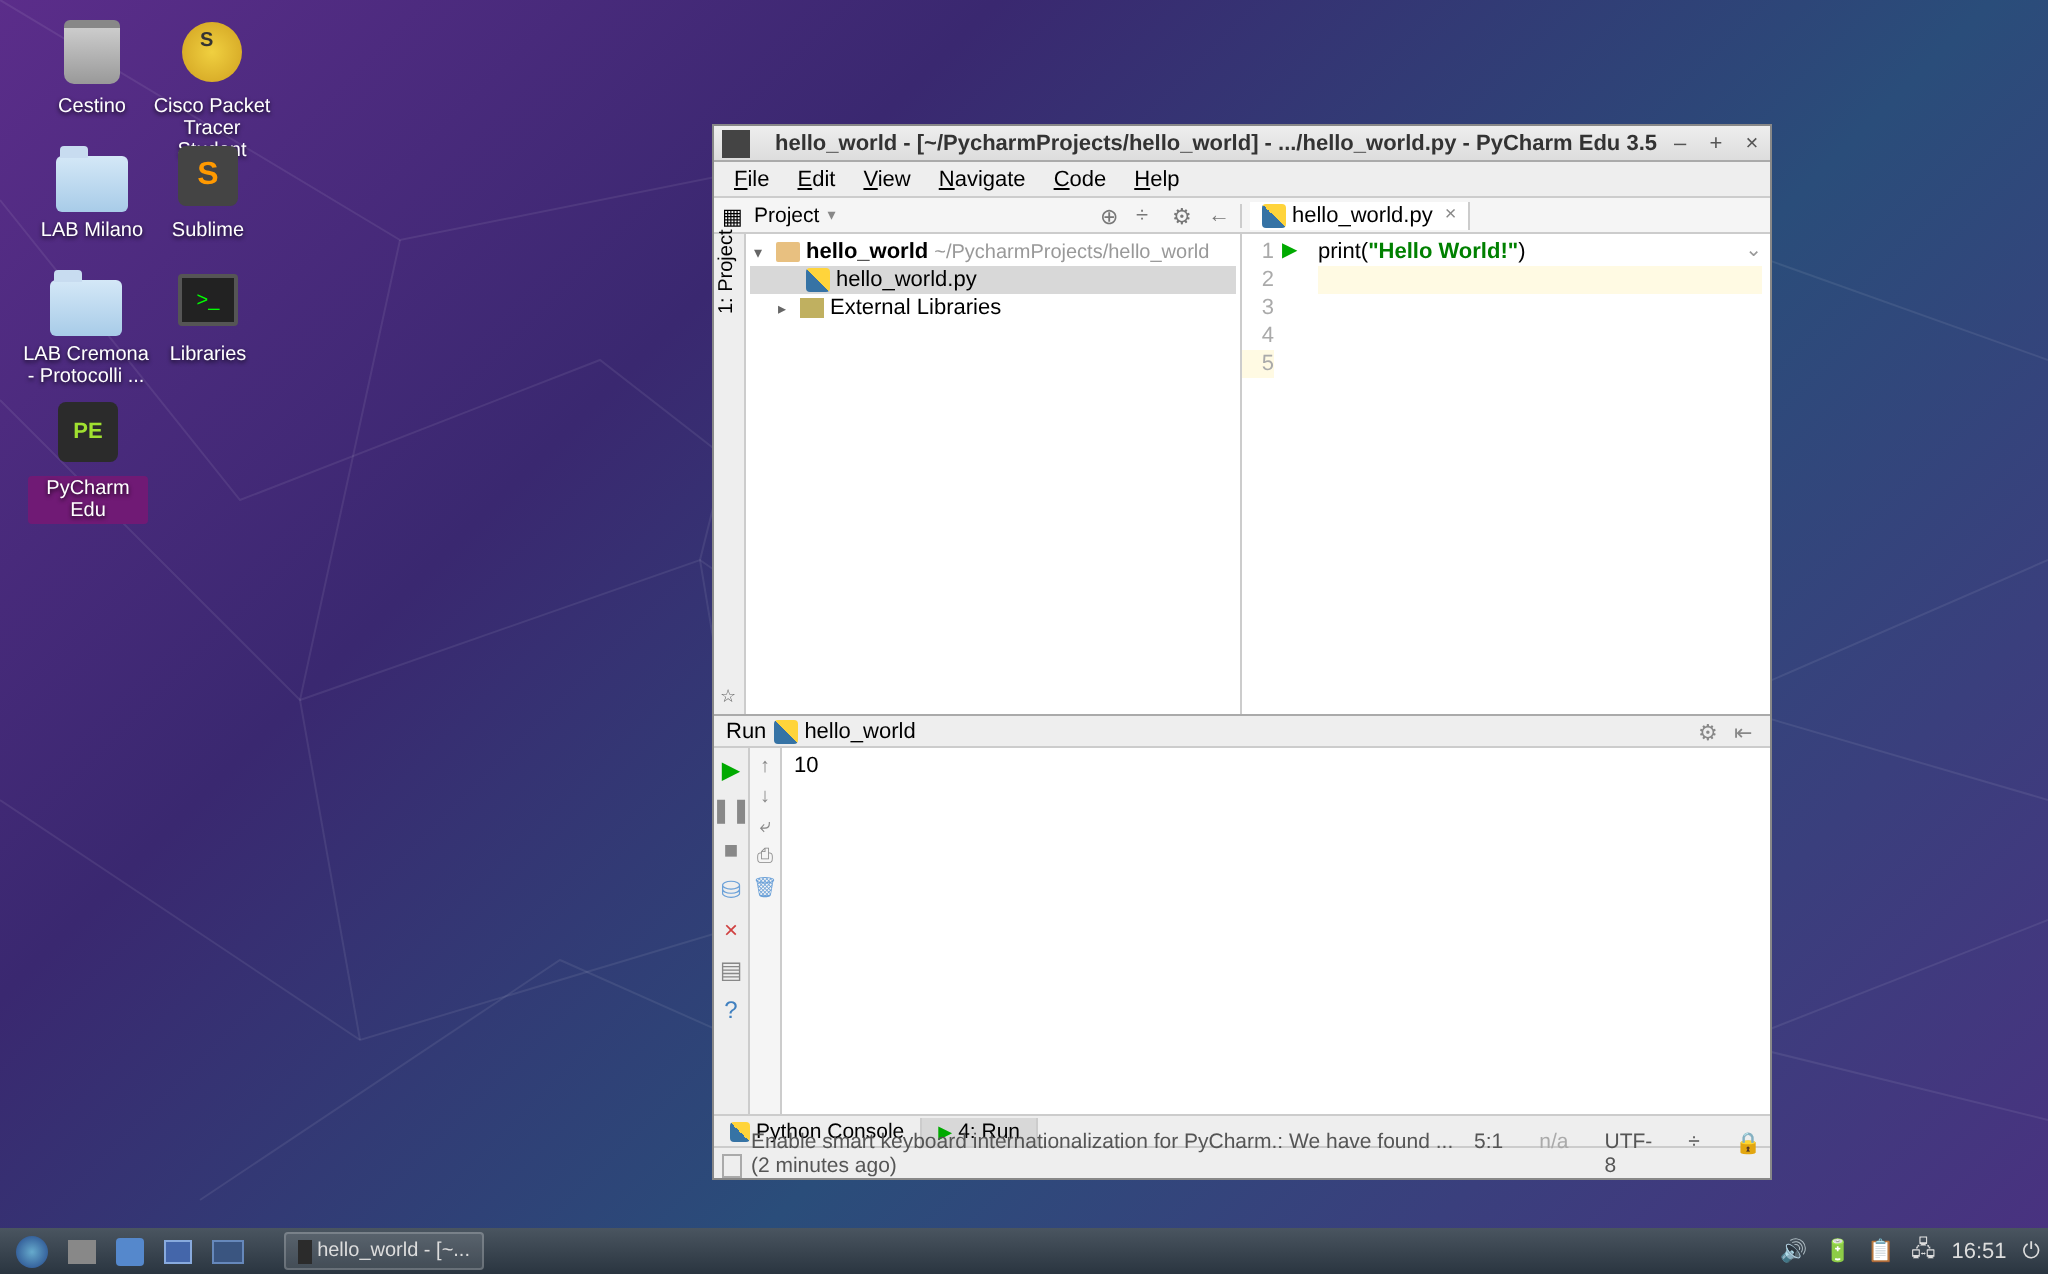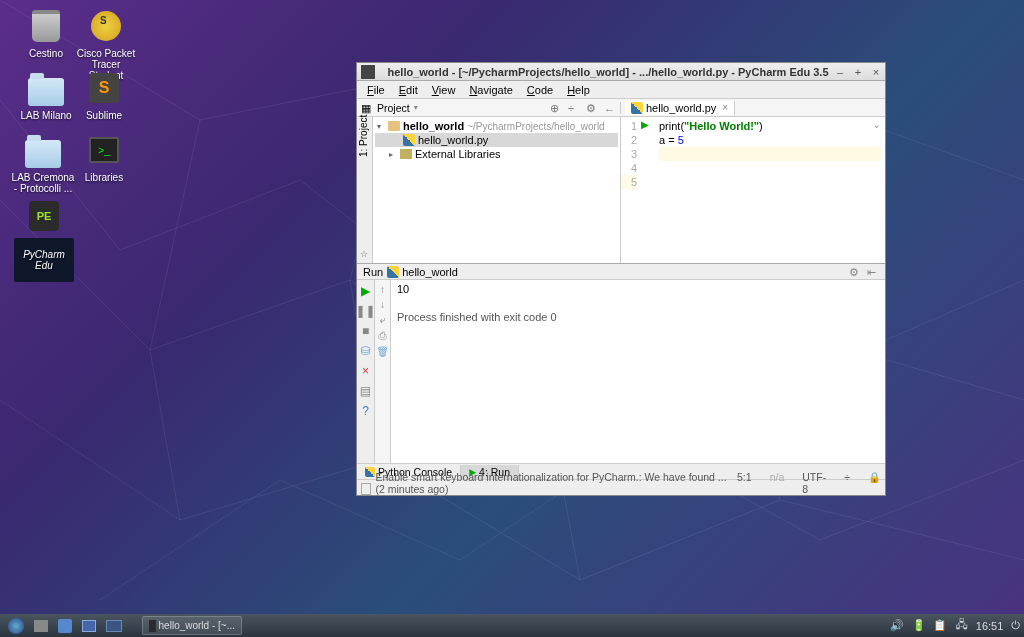--- a/index.html
+++ b/index.html
@@ -6,28 +6,28 @@
 body { width: 1024px; height: 637px; background: linear-gradient(135deg, #5b2d8a 0%, #3a2870 30%, #2a4d7a 60%, #4a3180 100%); position: relative; overflow: hidden; }
 
 
 .wallpaper-lines { position: absolute; inset: 0; pointer-events: none; }
 .wallpaper-lines svg { width: 100%; height: 100%; }
 
 
 .desktop-icon { position: absolute; width: 60px; text-align: center; color: white; font-size: 10px; cursor: pointer; }
 .desktop-icon .icon-img { width: 40px; height: 40px; margin: 0 auto 2px; display: flex; align-items: center; justify-content: center; }
 .desktop-icon .label { text-shadow: 0 1px 2px rgba(0,0,0,0.8); line-height: 11px; }
-.desktop-icon.selected .label { background: #0f172a; padding: 11px 2px; border-radius: 2px; font-style: italic; }
+.desktop-icon.selected .label { background: #701a75; padding: 1px 2px; border-radius: 2px; }
 
 
 .folder { background: linear-gradient(180deg, #d4e8f7 0%, #a8cce8 100%); border-radius: 3px; position: relative; width: 36px; height: 28px; margin-top: 8px; }
 .folder::before { content: ''; position: absolute; top: -5px; left: 2px; width: 14px; height: 6px; background: #c8dcf0; border-radius: 2px 2px 0 0; }
 
 
-.window { position: absolute; left: 356px; top: 62px; width: 530px; height: 434px; background: #ddd; border: 1px solid #888; display: flex; flex-direction: column; font-size: 11px; }
+.window { position: absolute; left: 356px; top: 62px; width: 530px; height: 528px; background: #ddd; border: 1px solid #888; display: flex; flex-direction: column; font-size: 11px; }
 .titlebar { height: 18px; background: linear-gradient(180deg, #eee 0%, #ddd 100%); display: flex; align-items: center; padding: 0 4px; border-bottom: 1px solid #aaa; }
 .titlebar-icon { width: 14px; height: 14px; background: #444; margin-right: 6px; }
 .titlebar-text { flex: 1; font-weight: bold; font-size: 11px; color: #333; text-align: center; }
 .titlebar-btns { display: flex; gap: 8px; margin-left: auto; }
 .titlebar-btn { width: 10px; height: 10px; display: flex; align-items: center; justify-content: center; font-size: 11px; color: #555; cursor: pointer; }
 
 .menubar { height: 18px; background: #eee; display: flex; align-items: center; padding: 0 4px; gap: 2px; border-bottom: 1px solid #ccc; }
 .menubar span { padding: 1px 6px; cursor: pointer; }
 .menubar span:first-letter { text-decoration: underline; }
 
@@ -233,21 +233,20 @@
             <div>2</div>
             <div>3</div>
             <div>4</div>
             <div class="line5">5</div>
         </div>
         <div class="run-gutter">
           <div class="play-green" style="font-size:10px;">▶</div>
         </div>
         <div class="code-lines">
           <div><span class="fn">print</span><span>(</span><span class="str">"Hello World!"</span><span>)</span></div>
-          <div><span>a = </span><span class="num">5</span></div>
           <div class="line5"></div>
         </div>
         <div class="editor-chevron">⌄</div>
       </div>
     </div>
   </div>
 
   <div class="run-panel">
     <div class="run-header">
       <span>Run</span>
@@ -271,21 +270,20 @@
       <div class="run-subtoolbar">
         <div>↑</div>
         <div>↓</div>
         <div>⤶</div>
         <div>⎙</div>
         <div style="color:#6aa0d8;">🗑</div>
       </div>
       <div class="run-output">
         <div>10</div>
         <div></div>
-        <div class="exit-line">Process finished with exit code 0</div>
       </div>
     </div>
   </div>
 
   <div class="bottom-tabs">
     <div class="bt-item">
       <span class="py-icon" style="width:10px;height:10px;"></span>
       <span>Python Console</span>
     </div>
     <div class="bt-item active">

